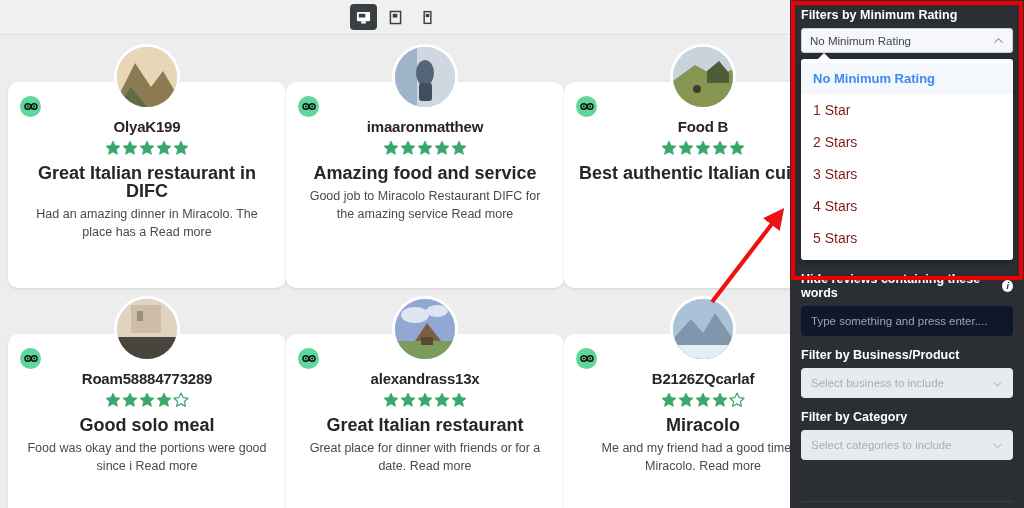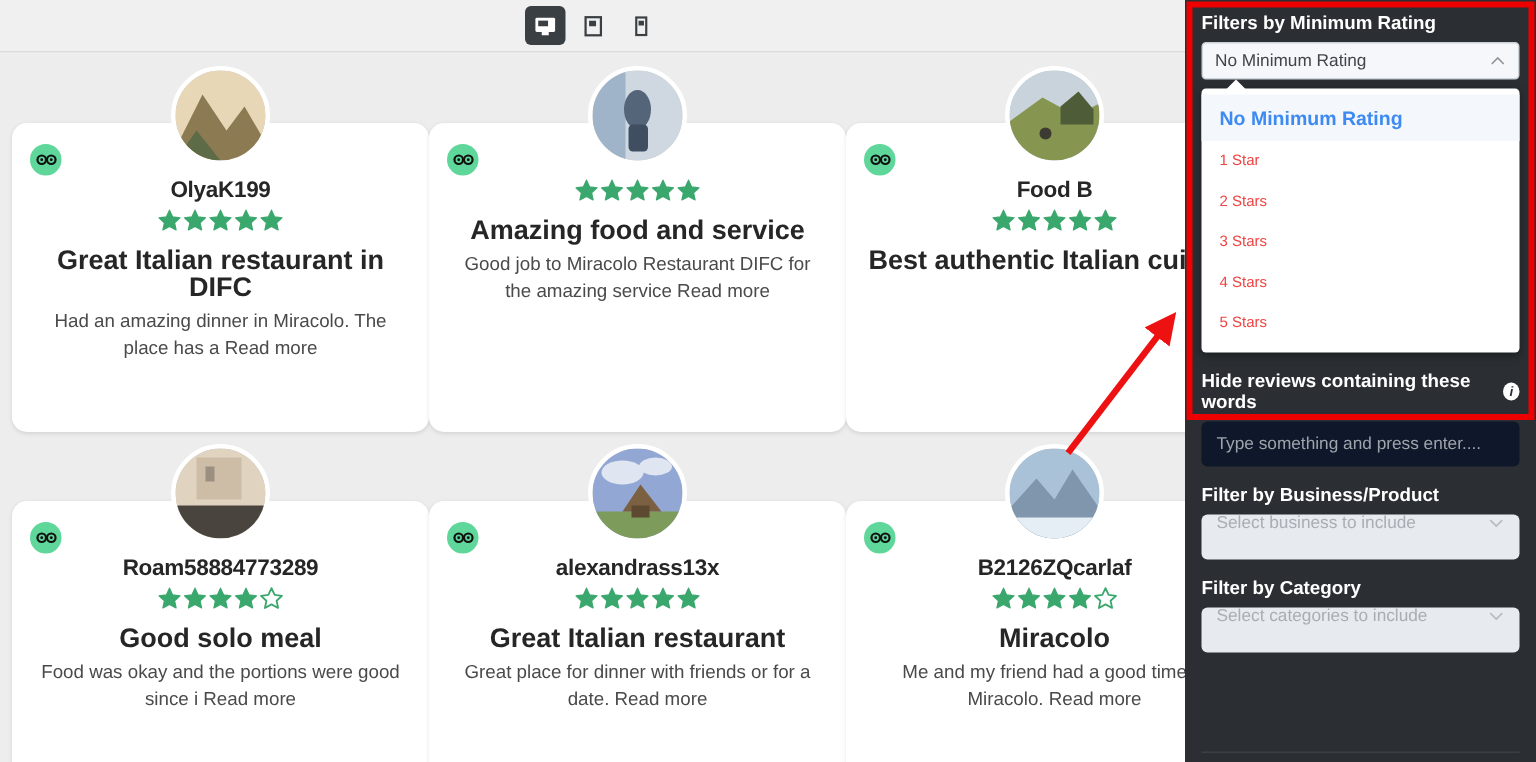--- a/index.html
+++ b/index.html
@@ -134,34 +134,34 @@
     padding: 4px 0 6px;
   }
   .dropdown::before {
     content: ""; position: absolute; top: -6px; left: 16px;
     border-left: 7px solid transparent;
     border-right: 7px solid transparent;
     border-bottom: 7px solid #ffffff;
   }
   .dd-item {
     padding: 8px 12px;
-    font-size: 10px; color: #ef4444;
+    font-size: 14px; color: #7f1d1d;
   }
   .dd-item.selected {
     background: #f4f7fb; color: #3d8bf2; font-weight: bold; font-size: 13px;
   }
 
   .text-input {
     height: 30px; background: #0f172a; border-radius: 4px;
     display: flex; align-items: center; padding: 0 10px;
     font-size: 11.5px; color: #9ea4ab;
   }
   .sel-disabled {
     height: 30px; background: #e7eaee; border-radius: 4px;
-    display: flex; align-items: flex-start; justify-content: space-between;
+    display: flex; align-items: center; justify-content: space-between;
     padding: 0 10px;
     font-size: 11.5px; color: #a9aeb4;
   }
   .sb-block { margin-top: 12px; }
   .sb-divider {
     position: absolute; left: 11px; right: 11px; bottom: 6px;
     height: 1px; background: #3b4046;
   }
 
   
@@ -256,20 +256,21 @@
           <div class="source-badge">
             <svg width="14" height="9" viewBox="0 0 22 13">
               <circle cx="6" cy="6.5" r="5.6" fill="#111"></circle>
                 <circle cx="16" cy="6.5" r="5.6" fill="#111"></circle>
               <circle cx="6" cy="6.5" r="3.3" fill="#5fd69a"></circle>
                 <circle cx="16" cy="6.5" r="3.3" fill="#5fd69a"></circle>
               <circle cx="6" cy="6.5" r="1.5" fill="#111"></circle>
                 <circle cx="16" cy="6.5" r="1.5" fill="#111"></circle>
             </svg>
           </div>
+          <div class="uname">imaaronmatthew</div>
           <div class="stars"><svg width="16" height="16" viewBox="0 0 16 16">
                 <path d="M8 1.1 L10.1 5.6 L15 6.2 L11.4 9.5 L12.4 14.3 L8 11.9 L3.6 14.3 L4.6 9.5 L1 6.2 L5.9 5.6 Z" fill="#3aa76d" stroke="#3aa76d" stroke-width="0.8" stroke-linejoin="round"></path>
               </svg><svg width="16" height="16" viewBox="0 0 16 16">
                 <path d="M8 1.1 L10.1 5.6 L15 6.2 L11.4 9.5 L12.4 14.3 L8 11.9 L3.6 14.3 L4.6 9.5 L1 6.2 L5.9 5.6 Z" fill="#3aa76d" stroke="#3aa76d" stroke-width="0.8" stroke-linejoin="round"></path>
               </svg><svg width="16" height="16" viewBox="0 0 16 16">
                 <path d="M8 1.1 L10.1 5.6 L15 6.2 L11.4 9.5 L12.4 14.3 L8 11.9 L3.6 14.3 L4.6 9.5 L1 6.2 L5.9 5.6 Z" fill="#3aa76d" stroke="#3aa76d" stroke-width="0.8" stroke-linejoin="round"></path>
               </svg><svg width="16" height="16" viewBox="0 0 16 16">
                 <path d="M8 1.1 L10.1 5.6 L15 6.2 L11.4 9.5 L12.4 14.3 L8 11.9 L3.6 14.3 L4.6 9.5 L1 6.2 L5.9 5.6 Z" fill="#3aa76d" stroke="#3aa76d" stroke-width="0.8" stroke-linejoin="round"></path>
               </svg><svg width="16" height="16" viewBox="0 0 16 16">
                 <path d="M8 1.1 L10.1 5.6 L15 6.2 L11.4 9.5 L12.4 14.3 L8 11.9 L3.6 14.3 L4.6 9.5 L1 6.2 L5.9 5.6 Z" fill="#3aa76d" stroke="#3aa76d" stroke-width="0.8" stroke-linejoin="round"></path>

